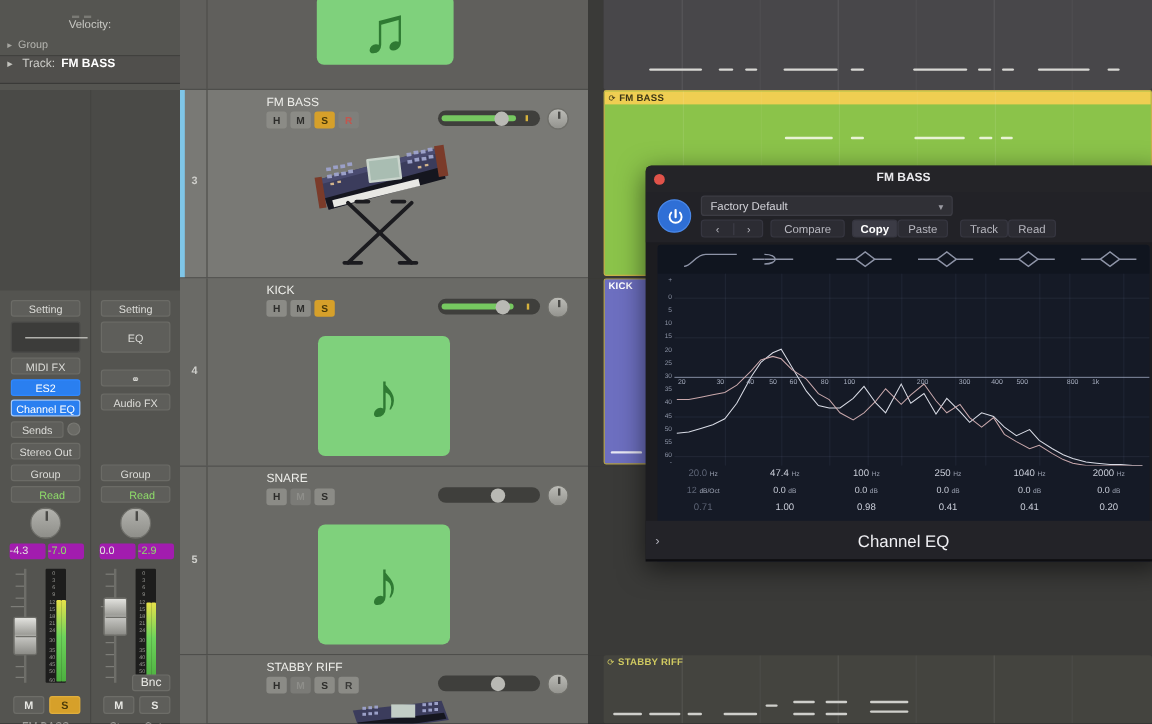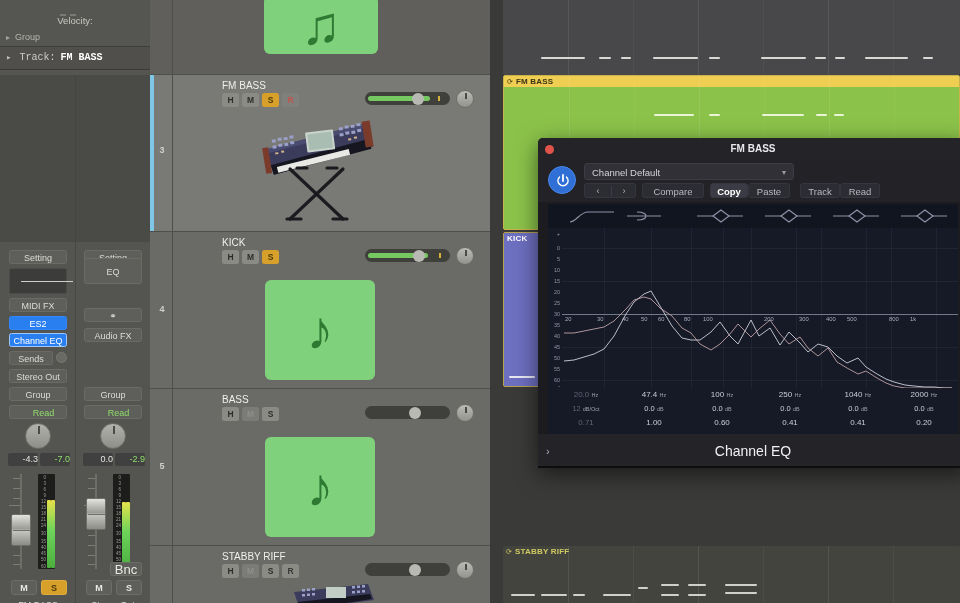--- a/index.html
+++ b/index.html
@@ -25,21 +25,21 @@
     font-size:9.5px; color:#c9c9c4;
   }
   .more-row {
     position:absolute; left:0; top:30px; width:150px; height:15px;
     font-size:9px; color:#b6b6b1; padding-left:6px; line-height:15px;
   }
   .more-row .tw { margin-right:5px; font-size:8px; color:#a5a5a0;}
   .insp-divider { position:absolute; left:0; top:46px; width:150px; height:1px; background:#3d3d3a;}
   .track-row {
     position:absolute; left:0; top:47px; width:150px; height:22px;
-    background:#504f4c; font-size:10px; color:#d5d5d1; line-height:22px; padding-left:6px;font-family:Liberation Mono, monospace;
+    background:#504f4c; font-size:10px; color:#d5d5d1; line-height:12px; padding-left:6px;
   }
   .track-row .tw { margin-right:8px; font-size:9px; color:#c2c2bd;}
   .track-row .lbl { color:#cdcdc9; }
   .track-row .val { color:#ffffff; font-weight:bold; margin-left:5px;}
   .insp-divider2 { position:absolute; left:0; top:69px; width:150px; height:1px; background:#3a3a38;}
   .insp-blank { position:absolute; left:0; top:75px; width:150px; height:167px; background:#4a4a47; }
   .insp-blank:after{ content:""; position:absolute; left:75px; top:0; width:1px; height:167px; background:#444441;}
 
   
   .strips { position:absolute; left:0; top:242px; width:150px; height:361px; background:#545450; }
@@ -59,22 +59,22 @@
   .slot.tall { height:26px; line-height:26px; }
   .slot.eqbox { height:26px; line-height:26px; }
   .eqline { position:absolute; left:11px; top:12px; width:52px; height:1px; background:#cfcfca; }
   .sendknob { position:absolute; width:11px; height:11px; border-radius:50%; background:#6a6a65; border:0.5px solid #787873; }
   .pan-knob {
     position:absolute; width:26px; height:26px; border-radius:50%;
     background:linear-gradient(#b2b2ad,#8e8e89); border:1px solid #6e6e69;
   }
   .pan-knob:after{ content:""; position:absolute; left:12px; top:2px; width:1.5px; height:8px; background:#4a4a47;}
   .valbox {
-    position:absolute; width:30px; height:13px; border-radius:2px; background:#404040;
-    font-size:9px; line-height:13px; text-align:right; color:#e3e3df;
+    position:absolute; width:30px; height:13px; border-radius:2px; background:#a21caf;
+    font-size:9px; line-height:13px; text-align:left; color:#e3e3df;
   }
   .valbox.green { color:#8fdd6a; }
   .fader-area { position:absolute; width:64px; height:95px; }
   .fader-track { position:absolute; left:14px; top:0; width:2px; height:95px; background:#6e6e69; }
   .tickcol { position:absolute; left:3px; top:0; width:12px; height:95px; }
   .tickcol i { position:absolute; left:4px; width:7px; height:1px; background:#7d7d78;}
   .fader-cap {
     position:absolute; left:5px; width:20px; height:32px; border-radius:2px;
     background:linear-gradient(#e2e2de,#9d9d98 45%,#c3c3bf 55%,#8c8c87);
     border:0.5px solid #6e6e69;
@@ -87,21 +87,21 @@
     background:linear-gradient(to top,#4caf3f 0%,#6dd35a 55%,#e7e14a 100%); }
   .msrow { position:absolute; height:15px; }
   .msbtn {
     position:absolute; width:26px; height:15px; border-radius:2.5px; background:#5e5e5a;
     color:#e8e8e4; font-size:9px; font-weight:bold; text-align:center; line-height:15px;
     border:0.5px solid #6d6d68;
   }
   .msbtn.solo-on { background:#d6a02a; color:#4a3a08; border-color:#e0ae3c;}
   .bncbtn {
     position:absolute; width:32px; height:14px; border-radius:2.5px; background:#5e5e5a;
-    color:#e8e8e4; font-size:13px; text-align:center; line-height:14px; border:0.5px solid #6d6d68;
+    color:#e8e8e4; font-size:10px; text-align:center; line-height:14px; border:0.5px solid #6d6d68;
   }
   .strip-name { position:absolute; width:74px; text-align:center; font-size:9px; color:#dddcd8; }
 
   
   .tracks { position:absolute; left:150px; top:0; width:340px; height:603px; background:#6a6a66; }
   .tnum-col { position:absolute; left:0; top:0; width:22px; height:603px; background:#5c5c58; }
   .trk {
     position:absolute; left:0; width:340px; background:#6a6a66;
     border-bottom:1px solid #4e4e4b;
   }
@@ -303,21 +303,21 @@
 
       <div class="msrow" style="top:338px;left:0;width:74px;">
         <div class="msbtn" style="left:10px;">M</div>
         <div class="msbtn solo-on" style="left:40px;">S</div>
       </div>
       <div class="strip-name" style="top:358px;">FM BASS</div>
     </div>
 
     <div class="strip s2">
       <div class="slot" style="top:8px;">Setting</div>
-      <div class="slot tall" style="top:16px;">EQ</div>
+      <div class="slot tall" style="top:26px;">EQ</div>
       <div class="slot" style="top:66px;">⚭</div>
       <div class="slot" style="top:86px;">Audio FX</div>
       <div class="slot" style="top:145px;">Group</div>
       <div class="slot green-txt" style="top:163px;">Read</div>
       <div class="pan-knob" style="top:181px;left:24px;"></div>
       <div class="valbox" style="top:211px;left:7px;">0.0</div>
       <div class="valbox green" style="top:211px;left:39px;">-2.9</div>
 
       <div class="fader-area" style="top:232px;left:5px;">
         <div class="fader-track"></div>
@@ -460,21 +460,21 @@
       </div>
       <div class="tknob" style="left:306px;top:15px;"></div>
       <div class="note-art" style="left:115px;top:48px;width:110px;height:100px;">
         <span>♪</span>
       </div>
     </div>
 
     <div class="trk" style="top:389px;height:157px;">
       <div class="sepv"></div>
       <div class="num" style="top:72px;">5</div>
-      <div class="name">BASS</div>
+      <div class="name">SNARE</div>
       <div class="btnrow">
         <div class="tb" style="left:0;">H</div>
         <div class="tb off" style="left:20px;">M</div>
         <div class="tb" style="left:40px;">S</div>
       </div>
       <div class="vol" style="left:215px;top:17px;width:85px;">
         <div class="hand" style="left:44px;"></div>
       </div>
       <div class="tknob" style="left:306px;top:15px;"></div>
       <div class="note-art" style="left:115px;top:48px;width:110px;height:100px;">
@@ -604,21 +604,21 @@
     </div>
 
     <div class="pl-head">
       <div class="pwr">
         <svg width="16" height="16" viewBox="0 0 16 16">
           <path d="M8 2 L8 8" stroke="#ffffff" stroke-width="1.8" stroke-linecap="round" fill="none"></path>
           <path d="M4.4 4.2 a5 5 0 1 0 7.2 0" stroke="#ffffff" stroke-width="1.6" fill="none" stroke-linecap="round"></path>
         </svg>
       </div>
       <div class="presetmenu">
-        <span>Channel Default</span>
+        <span>Factory Default</span>
         <span class="chev">▾</span>
       </div>
       <div class="navgrp">
         <div class="a">‹</div>
         <div class="b">›</div>
       </div>
       <div class="pbtn" style="left:104px;top:23px;width:62px;">Compare</div>
       <div class="pbtn lit" style="left:172px;top:23px;width:38px;">Copy</div>
       <div class="pbtn" style="left:210px;top:23px;width:42px;">Paste</div>
       <div class="pbtn" style="left:262px;top:23px;width:40px;">Track</div>
@@ -733,21 +733,21 @@
           <div class="r3">0.71</div>
         </div>
         <div class="pcol" style="left:72px;">
           <div class="r1"><span>47.4</span> <span class="unit">Hz</span></div>
           <div class="r2"><span>0.0</span> <span class="unit">dB</span></div>
           <div class="r3">1.00</div>
         </div>
         <div class="pcol" style="left:140px;">
           <div class="r1"><span>100</span> <span class="unit">Hz</span></div>
           <div class="r2"><span>0.0</span> <span class="unit">dB</span></div>
-          <div class="r3">0.60</div>
+          <div class="r3">0.98</div>
         </div>
         <div class="pcol" style="left:208px;">
           <div class="r1"><span>250</span> <span class="unit">Hz</span></div>
           <div class="r2"><span>0.0</span> <span class="unit">dB</span></div>
           <div class="r3">0.41</div>
         </div>
         <div class="pcol" style="left:276px;">
           <div class="r1"><span>1040</span> <span class="unit">Hz</span></div>
           <div class="r2"><span>0.0</span> <span class="unit">dB</span></div>
           <div class="r3">0.41</div>

